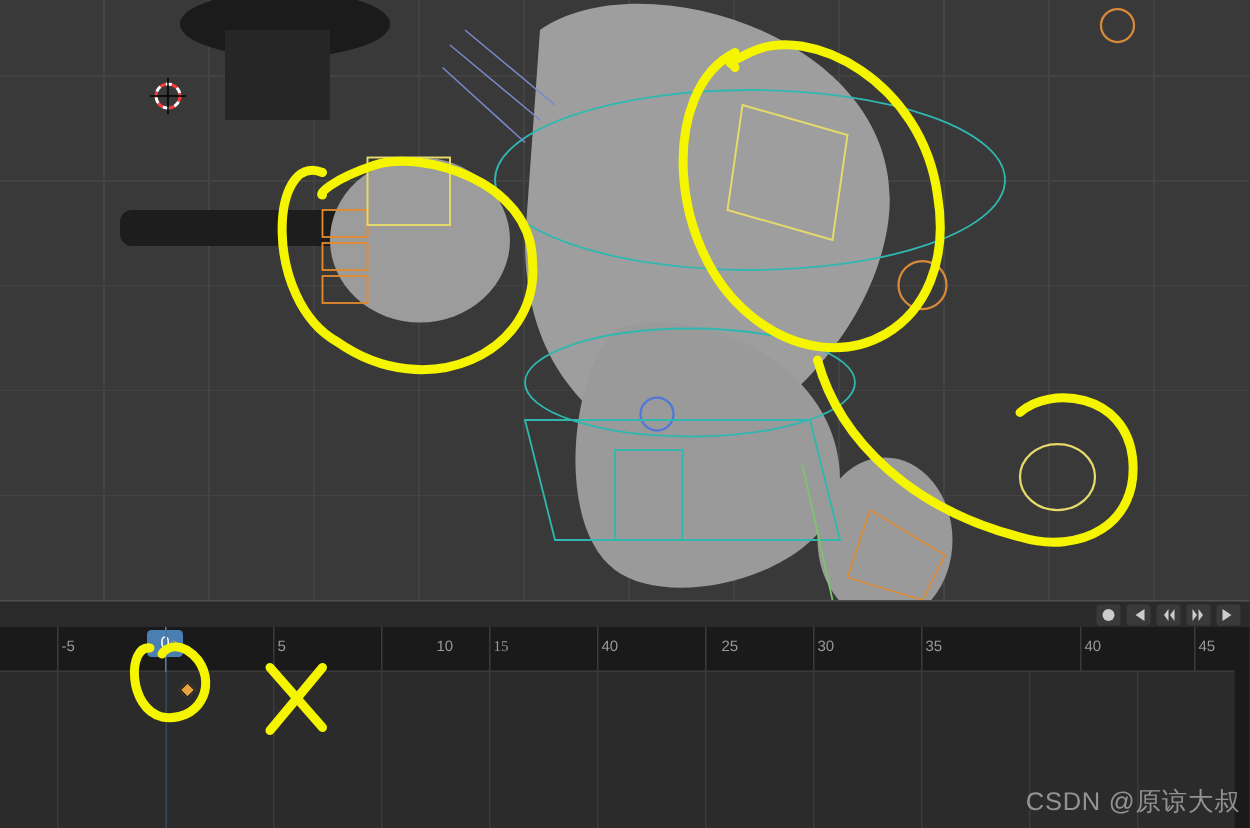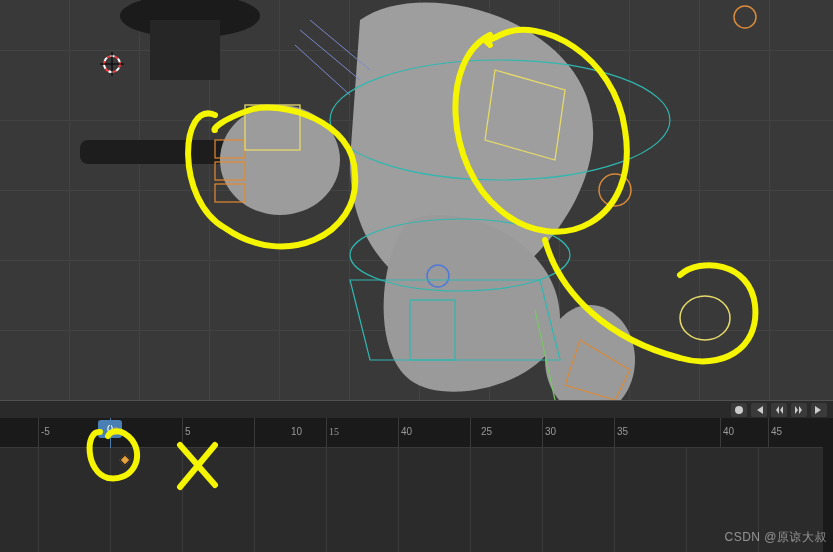--- a/index.html
+++ b/index.html
@@ -27,21 +27,21 @@
       left: 100px;
       top: 52px;
       width: 24px;
       height: 24px;
     }
     .watermark {
       position: absolute;
       right: 6px;
       bottom: 6px;
       color: rgba(210,210,210,0.62);
-      font-size: 12px;
+      font-size: 17px;
       font-family: "Microsoft YaHei", sans-serif;
       letter-spacing: 0.5px;
     }
     .timeline-panel {
       position: absolute;
       top: 400px;
       left: 0;
       width: 833px;
       height: 152px;
       background: #232323;
@@ -227,21 +227,21 @@
   <div class="ruler-tick" style="left: 38px;">-5</div>
       <div class="ruler-tick" style="left: 110px;">0</div>
       <div class="ruler-tick" style="left: 182px;">5</div>
       <div class="ruler-tick" style="left: 254px; padding-left: 36px;">10</div>
       <div class="ruler-tick" style="left: 326px; font-family: Liberation Serif, serif;">15</div>
       <div class="ruler-tick" style="left: 398px;">40</div>
       <div class="ruler-tick" style="left: 470px; padding-left: 10px;">25</div>
       <div class="ruler-tick" style="left: 542px;">30</div>
       <div class="ruler-tick" style="left: 614px;">35</div>
       <div class="ruler-tick" style="left: 720px; text-align: right;">40</div>
-      <div class="ruler-tick" style="left: 768px;">45</div>
+      <div class="ruler-tick" style="left: 796px;">45</div>
       <div class="ruler-tick" style="left: 830px;">50</div>
     </div>
 
   <div class="dopesheet" id="dopesheet">
     <div class="playhead-line" id="playhead-line" style="left: 110px; top: -30px;"></div>
     <div class="keyframe" id="keyframe" style="left: 125px;"></div>
   <div class="col" style="left: 38px;"></div>
       <div class="col" style="left: 110px;"></div>
       <div class="col" style="left: 182px;"></div>
       <div class="col" style="left: 254px;"></div>

